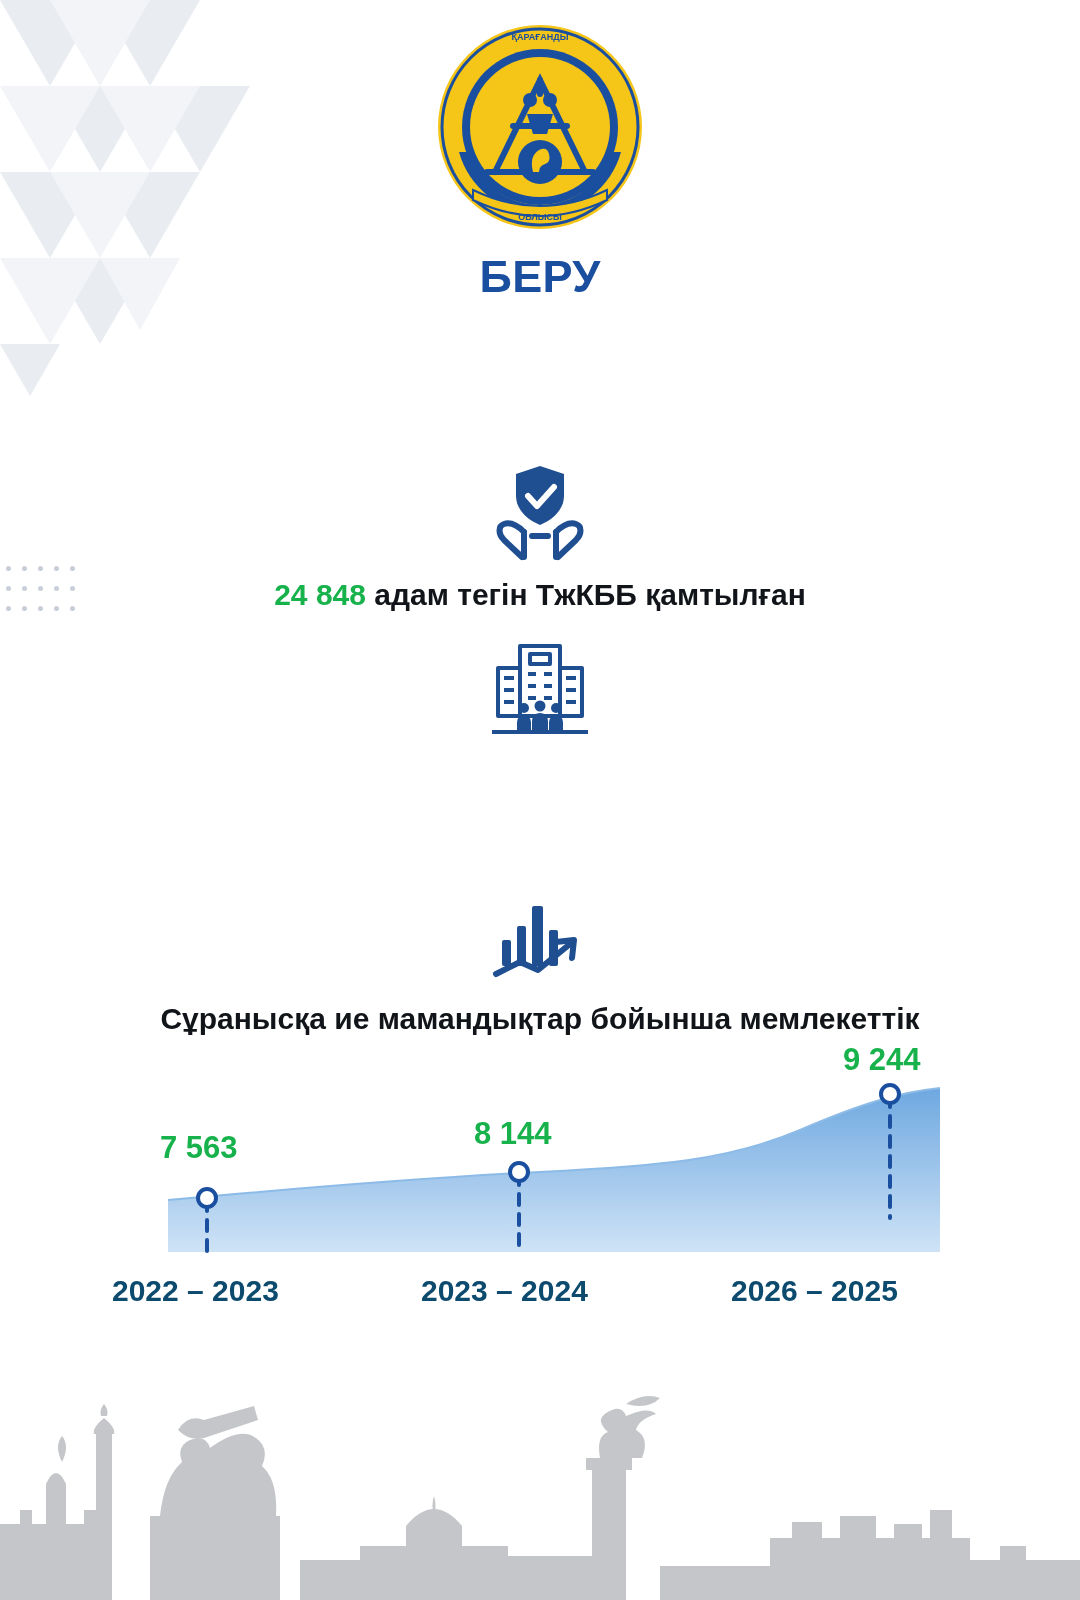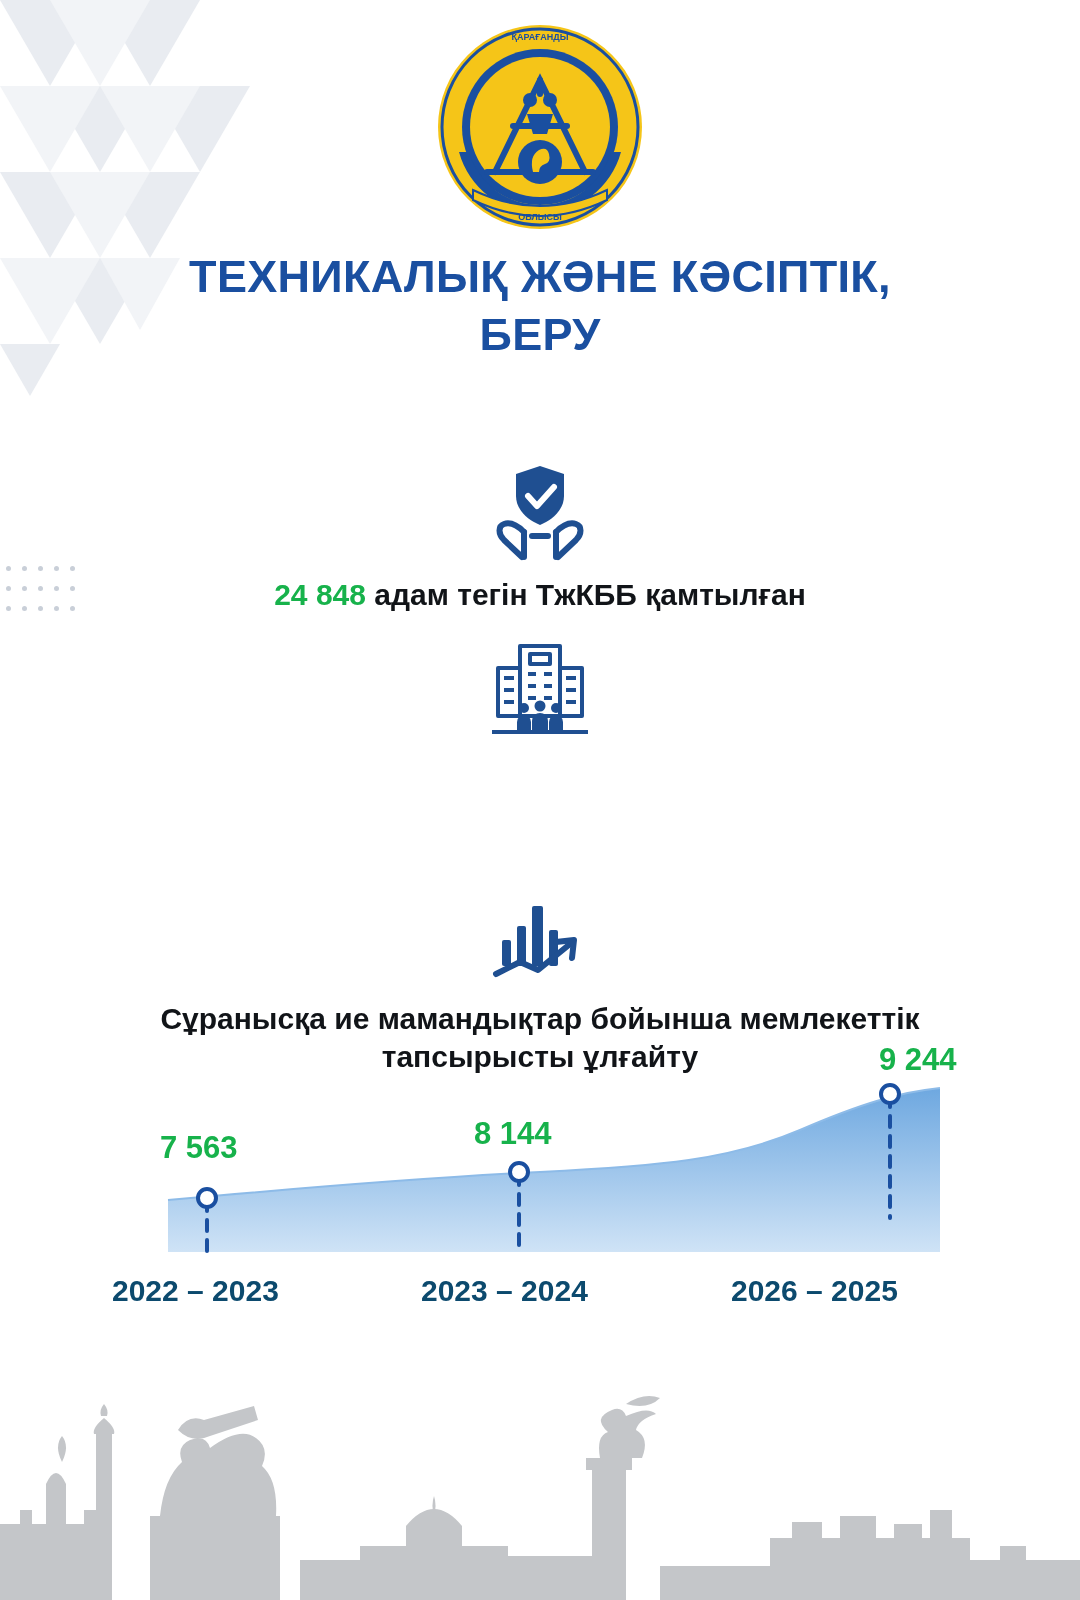--- a/index.html
+++ b/index.html
@@ -197,21 +197,20 @@
     <path d="M98 150 q-4 -16 6 -22 q8 -4 10 4 q2 8 -4 10 q-6 2 -6 8 Z" fill="#f5c518"></path>
 
     <g fill="#1a4fa0" font-family="Liberation Sans, sans-serif" font-size="9" font-weight="bold">
       <text x="105" y="18" text-anchor="middle">ҚАРАҒАНДЫ</text>
       <text x="105" y="198" text-anchor="middle">ОБЛЫСЫ</text>
     </g>
   </svg>
 </div>
 
 <div class="title">
-  <div>ТЕХНИКАЛЫҚ ЖӘНЕ КӘСІПТІК,</div>
   <div>БЕРУ</div>
 </div>
 
 <div class="stat" id="stat-1">
   <div class="icon">
     <svg width="104" height="100" viewBox="0 0 104 100">
       <path d="M52 4 L76 12 V34 C76 48 64 58 52 63 C40 58 28 48 28 34 V12 Z" fill="#1f4f91"></path>
       <path d="M40 34 L49 44 L66 25" fill="none" stroke="#ffffff" stroke-width="6" stroke-linecap="round" stroke-linejoin="round"></path>
       <g fill="none" stroke="#1f4f91" stroke-width="6" stroke-linecap="round" stroke-linejoin="round">
         <path d="M36 70 C28 62 22 60 16 62 C10 64 10 72 16 78 L34 95"></path>
@@ -259,21 +258,20 @@
         <rect x="31" y="26" width="9" height="40" rx="2"></rect>
         <rect x="46" y="6" width="11" height="60" rx="2"></rect>
         <rect x="63" y="30" width="9" height="36" rx="2"></rect>
       </g>
       <path d="M10 74 L34 62 L52 70 L84 44" fill="none" stroke="#1f4f91" stroke-width="6" stroke-linecap="round" stroke-linejoin="round"></path>
       <path d="M70 42 L88 40 L86 58" fill="none" stroke="#1f4f91" stroke-width="6" stroke-linecap="round" stroke-linejoin="round"></path>
     </svg>
   </div>
   <div class="text">
     <div>Сұранысқа ие мамандықтар бойынша мемлекеттік</div>
-    <div>тапсырысты ұлғайту</div>
   </div>
 </div>
 
 <div class="chart">
   <svg width="1080" height="230" viewBox="0 0 1080 230">
     <defs>
       <linearGradient id="areaGrad" x1="0" y1="0" x2="0" y2="1">
         <stop offset="0%" stop-color="#6ea8e0"></stop>
         <stop offset="100%" stop-color="#cfe3f6"></stop>
       </linearGradient>
@@ -288,21 +286,21 @@
     </g>
     <g>
       <circle cx="207" cy="146" r="9" fill="#ffffff" stroke="#1a4fa0" stroke-width="4"></circle>
       <circle cx="519" cy="120" r="9" fill="#ffffff" stroke="#1a4fa0" stroke-width="4"></circle>
       <circle cx="890" cy="42" r="9" fill="#ffffff" stroke="#1a4fa0" stroke-width="4"></circle>
     </g>
   </svg>
 
   <div class="chart-label" style="left:160px; top:78px;">7 563</div>
   <div class="chart-label" style="left:474px; top:64px;">8 144</div>
-  <div class="chart-label" style="left:843px; top:-10px;margin-left:36px;">9 244</div>
+  <div class="chart-label" style="left:843px; top:-10px;">9 244</div>
 
   <div class="chart-axis-label" style="left:112px; top:222px;">2022 – 2023</div>
   <div class="chart-axis-label" style="left:421px; top:222px;">2023 – 2024</div>
   <div class="chart-axis-label" style="left:731px; top:222px;">2026 – 2025</div>
 </div>
 
 <svg class="skyline" viewBox="0 0 1080 290" preserveAspectRatio="none">
   <g fill="#c4c6c9">
 
     <path d="M0 290 V214 h20 v-14 h12 v14 h14 v-40 q10 -22 20 0 v40 h18 v-14 h12 v14 h16 V290 Z"></path>

